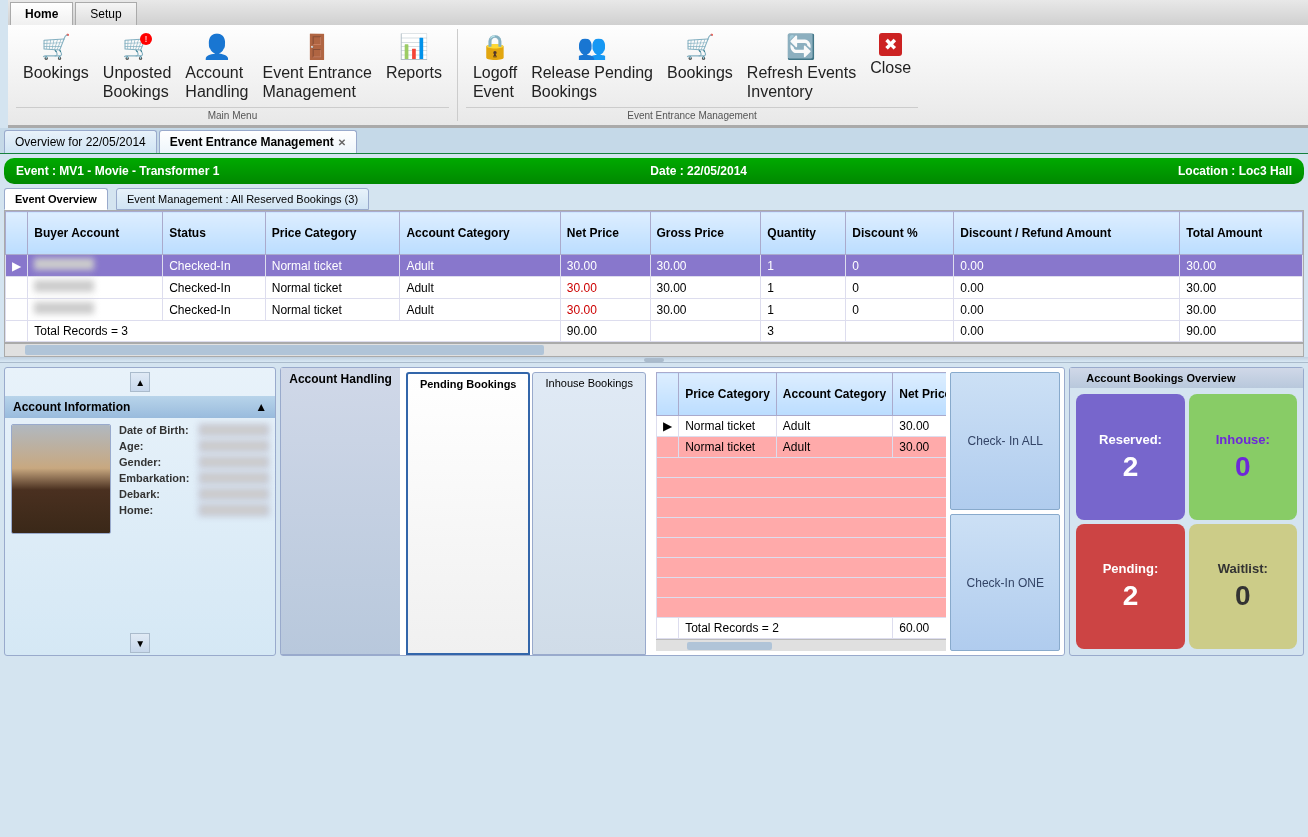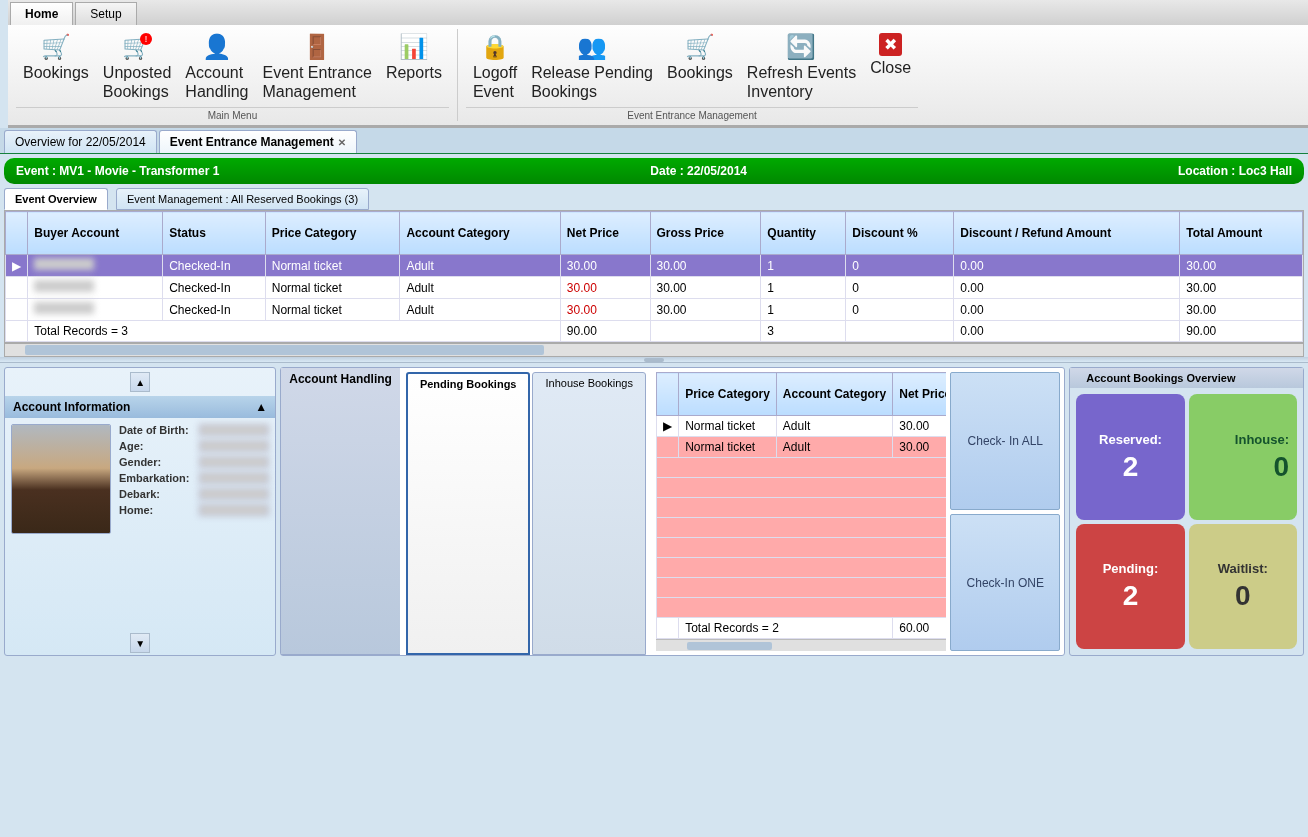--- a/index.html
+++ b/index.html
@@ -73,21 +73,21 @@
     .booking-table-scroll { flex: 1; overflow: auto; }
     .check-in-buttons { display: flex; flex-direction: column; gap: 4px; width: 110px; }
     .check-in-btn { flex: 1; background: linear-gradient(to bottom, #cce0f5, #b0ccee); border: 1px solid #88aacc; cursor: pointer; display: flex; align-items: center; justify-content: center; font-size: 12px; color: #334466; border-radius: 2px; text-align: center; padding: 8px; }
 
     
     .overview-panel { width: 250px; border: 1px solid #99aacc; border-radius: 3px; display: flex; flex-direction: column; }
     .overview-header { background: linear-gradient(to bottom, #d0d8e8, #b8c8dc); padding: 4px 16px; font-weight: bold; font-size: 11px; }
     .overview-grid { display: grid; grid-template-columns: 1fr 1fr; gap: 4px; padding: 6px; flex: 1; }
     .overview-card { border-radius: 8px; display: flex; flex-direction: column; align-items: center; justify-content: center; padding: 8px; }
     .overview-card.reserved { background: #7766cc; color: white; }
-    .overview-card.inhouse { background: #88cc66; color: #14532d; align-items: flex-end; }
+    .overview-card.inhouse { background: #88cc66; color: #6d28d9; }
     .overview-card.pending { background: #cc4444; color: white; }
     .overview-card.waitlist { background: #cccc88; color: #333; }
     .overview-card .card-label { font-size: 13px; font-weight: bold; margin-bottom: 4px; }
     .overview-card .card-value { font-size: 28px; font-weight: bold; }
 
     
     table tr.red-row td { background: #ffaaaa; }
 
     .blurred { filter: blur(3px); background: #ccc; display: inline-block; min-width: 60px; min-height: 12px; }
 

